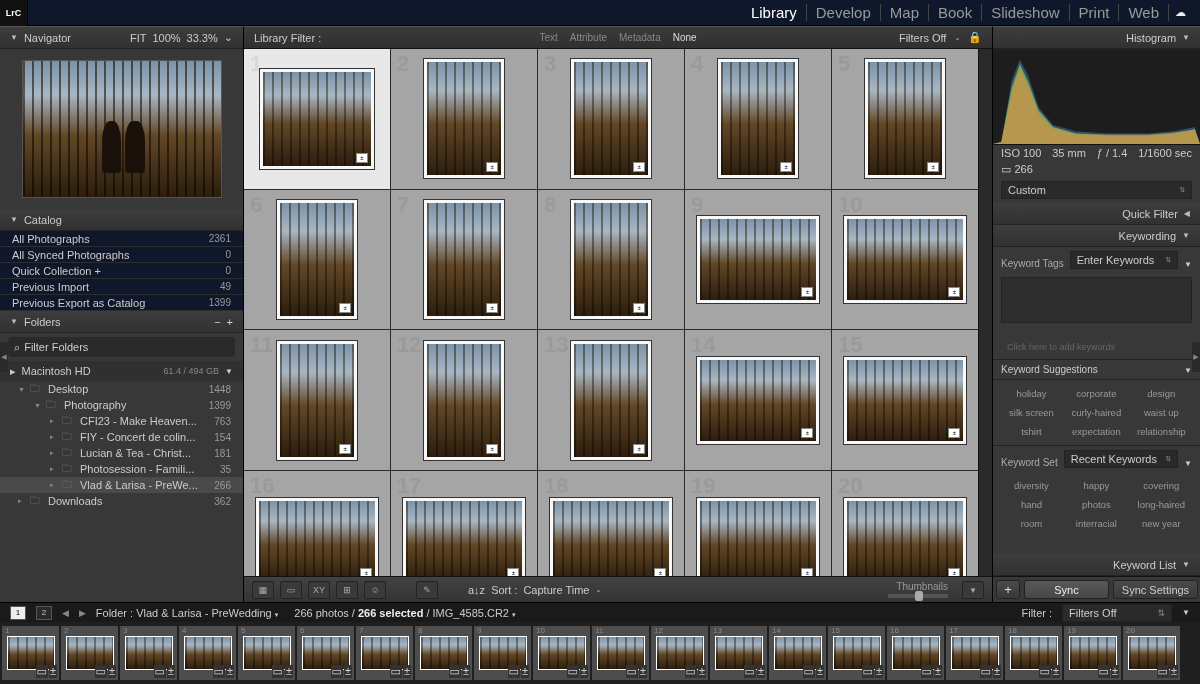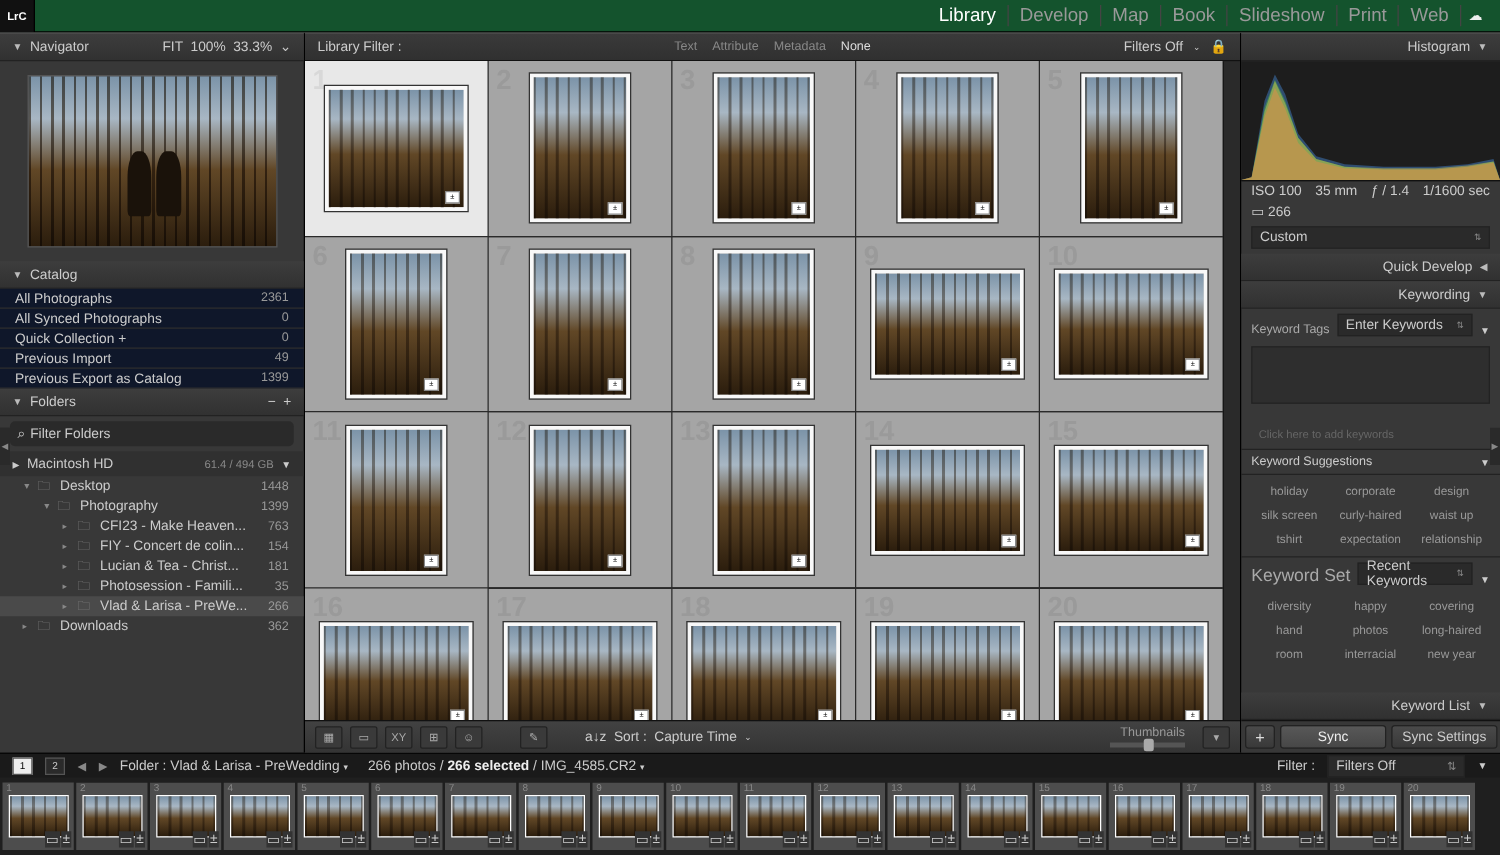--- a/index.html
+++ b/index.html
@@ -1,18 +1,18 @@
 <!DOCTYPE html>
 <html><head>
 <meta charset="utf-8">
 <style>
 *{box-sizing:border-box;margin:0;padding:0;font-family:"Helvetica Neue",Arial,sans-serif;font-size:11px;color:#ccc;user-select:none}
 body{background:#000;width:1200px;height:684px;overflow:hidden;position:relative}
 
-.topbar{height:26px;background:#14532d;display:flex;align-items:center;border-bottom:1px solid #000}
+.topbar{height:26px;background:#0f172a;display:flex;align-items:center;border-bottom:1px solid #000}
 .logo{width:28px;height:26px;display:flex;align-items:center;justify-content:center;background:#111;color:#fff;font-size:9px;font-weight:bold;border-right:1px solid #000}
 .modules{margin-left:auto;display:flex;align-items:center;gap:0;padding-right:8px}
 .module{color:#999;font-size:15px;padding:0 9px;border-right:1px solid #444;cursor:pointer}
 .module.active{color:#fff}
 .module:last-of-type{border-right:none}
 .cloud{color:#eee;padding:0 6px}
 
 .row{display:flex;height:576px}
 .panel{background:#383838;position:relative;border-top:1px solid #555}
 .panel.left{width:244px;border-right:1px solid #000}
@@ -467,21 +467,21 @@
         <span></span>
     </div>
 
     <div class="rowpad">
       <div class="sel-input">
         <span>Custom</span>
         <span class="arrow">⇅</span>
       </div>
     </div>
     <div class="sec right-side">
-      <span class="title">Quick Develop</span>
+      <span class="title">Quick Filter</span>
       <span class="tri">◀</span>
     </div>
 
     <div class="sec right-side">
       <span class="title">Keywording</span>
       <span class="tri">▼</span>
     </div>
     <div class="rowpad">
       <span style="font-size:10px;color:#aaa">Keyword Tags</span>
       <div class="sel-input">
@@ -503,21 +503,21 @@
         <div class="kwtag">design</div>
         <div class="kwtag">silk screen</div>
         <div class="kwtag">curly-haired</div>
         <div class="kwtag">waist up</div>
         <div class="kwtag">tshirt</div>
         <div class="kwtag">expectation</div>
         <div class="kwtag">relationship</div>
       </div>
 
     <div class="rowpad" style="border-top:1px solid #222">
-      <span style="font-size:14px;color:#aaa">Keyword Set</span>
+      <span style="font-size:10px;color:#aaa">Keyword Set</span>
       <div class="sel-input">
         <span>Recent Keywords</span>
         <span class="arrow">⇅</span>
       </div>
       <span style="font-size:8px">▼</span>
     </div>
     <div class="kwsugg" id="kwset">
         <div class="kwtag">diversity</div>
         <div class="kwtag">happy</div>
         <div class="kwtag">covering</div>

